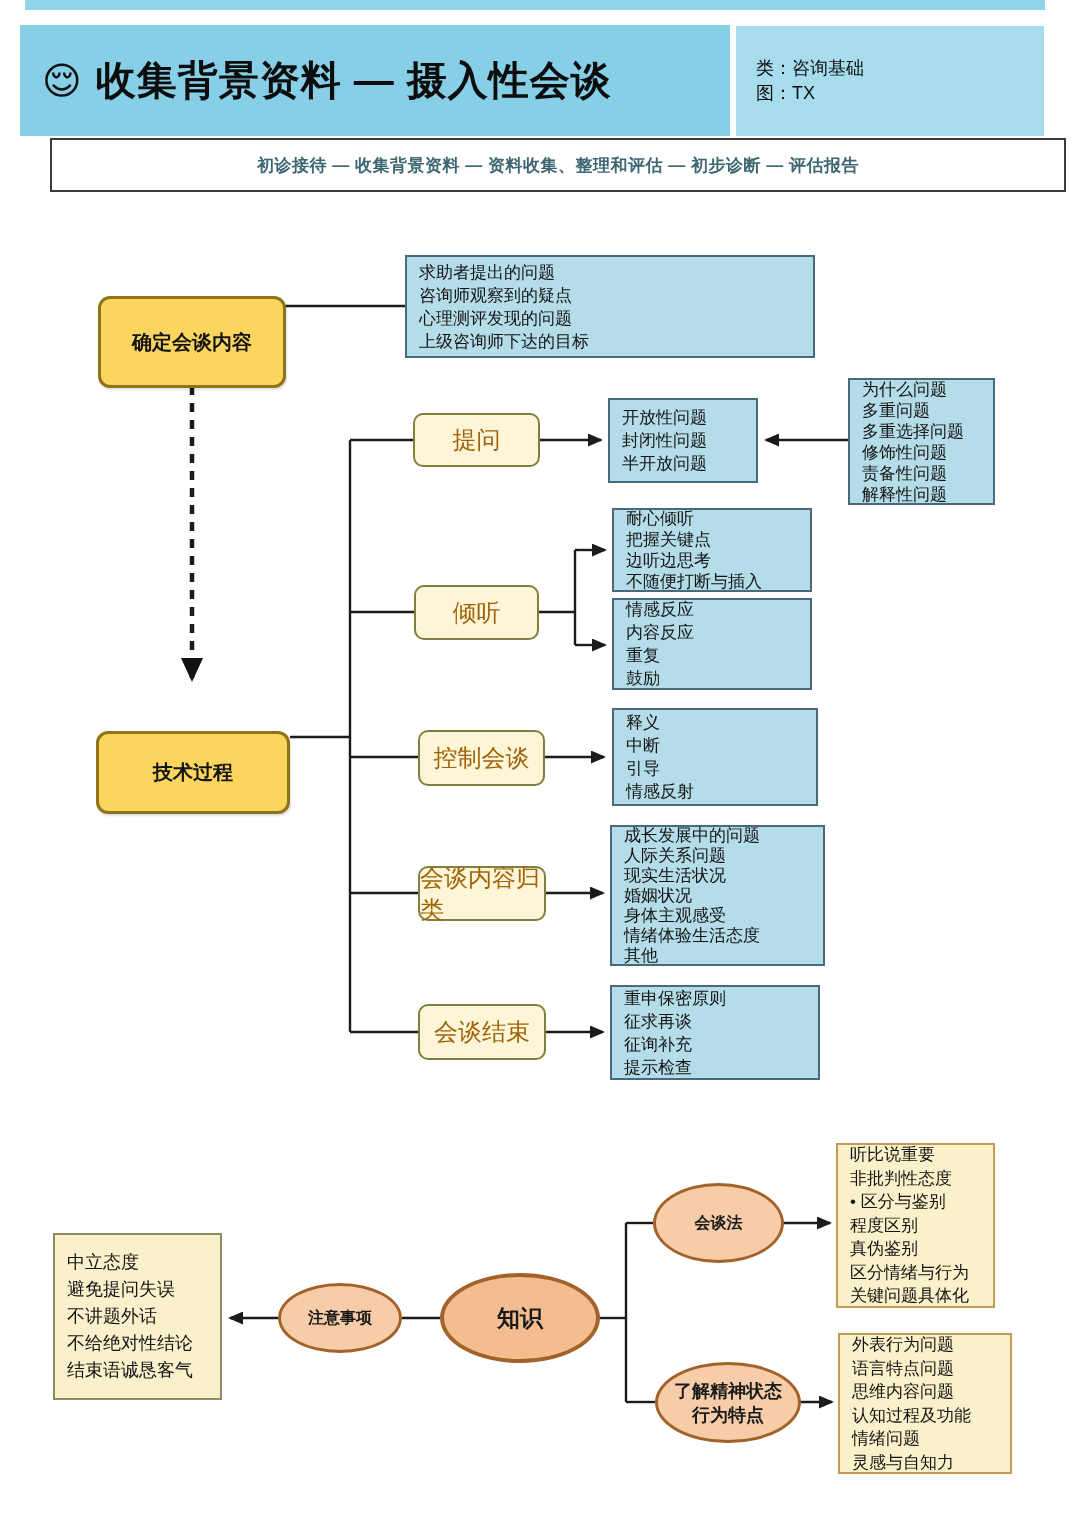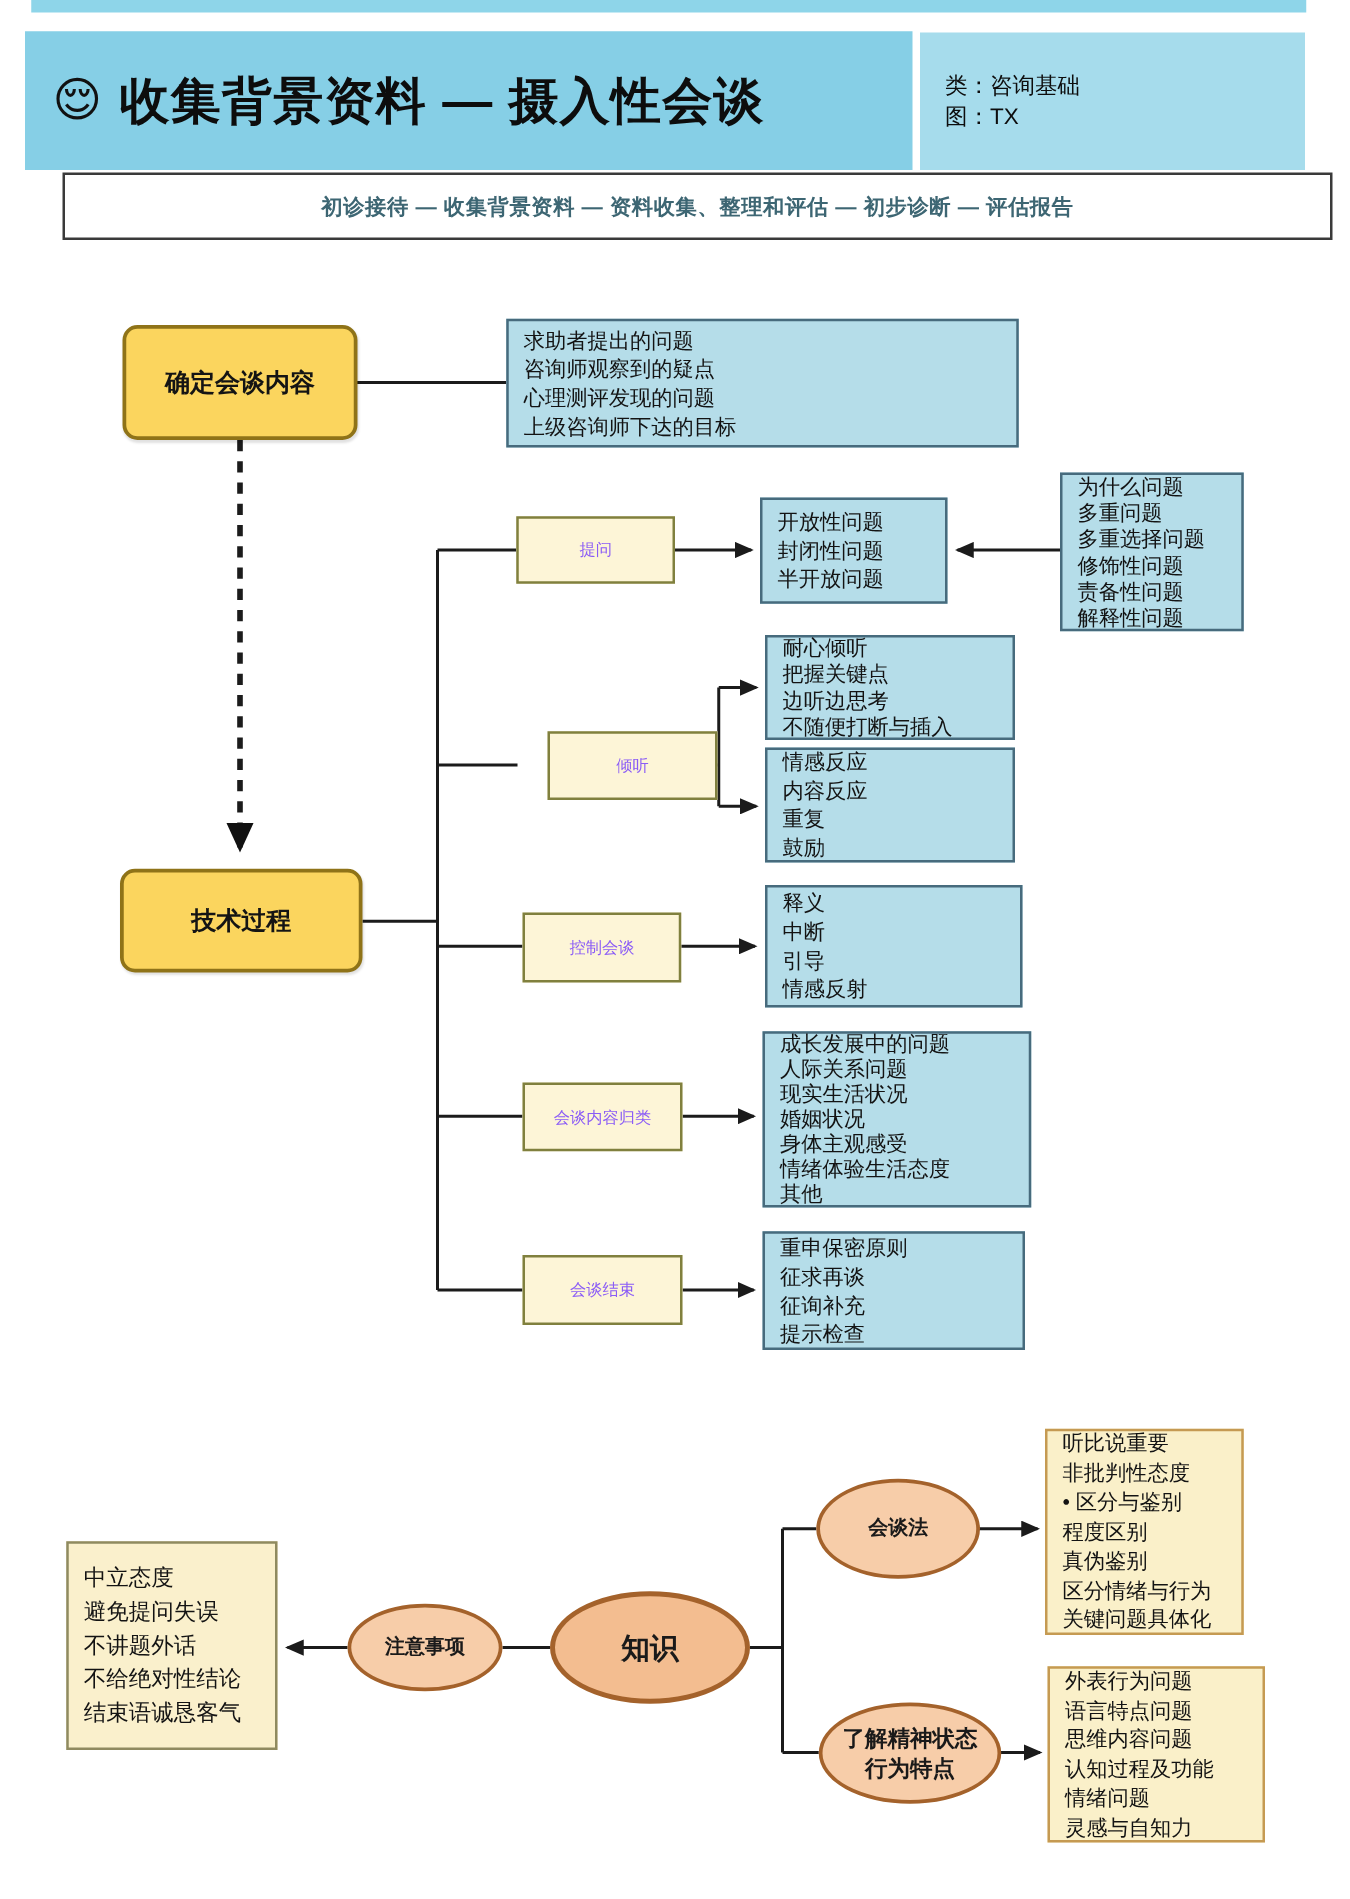--- a/index.html
+++ b/index.html
@@ -11,22 +11,22 @@
   .topstrip{left:25px;top:0;width:1020px;height:10px;background:#8ed5e9;}
   .banner{left:20px;top:25px;width:710px;height:111px;background:#86cfe6;display:flex;align-items:center;padding-left:22px;gap:14px;}
   .banner .emoji{font-size:38px;line-height:1;}
   .banner .title{font-size:40px;font-weight:bold;color:#0d0d0d;letter-spacing:1px;}
   .metapanel{left:736px;top:26px;width:308px;height:110px;background:#a6dcec;padding:30px 0 0 20px;font-size:18px;line-height:25px;color:#0d0d0d;}
   .metapanel .row{white-space:nowrap;}
   .crumbbar{left:30px;top:138px;width:1016px;height:54px;background:#ffffff;border:2px solid #3a3a3a;display:flex;align-items:center;justify-content:center;margin-left:20px;}
   .crumbbar .crumb{font-size:17px;font-weight:bold;color:#3d6673;letter-spacing:0.5px;}
 
   
-  .gold{background:#fbd55e;border:3px solid #8f7318;border-radius:12px;display:flex;align-items:center;justify-content:center;font-size:20px;font-weight:bold;color:#141414;box-shadow:1px 2px 2px rgba(0,0,0,0.12);}
-  .cream{background:#fdf5d7;border:2px solid #80803e;border-radius:0;display:flex;align-items:center;justify-content:center;font-size:13px;color:#8b5cf6;}
+  .gold{background:#fbd55e;border:3px solid #8f7318;border-radius:12px;display:flex;align-items:center;justify-content:center;font-size:20px;font-weight:bold;color:#141414;box-shadow:1px 2px 2px rgba(0,0,0,0.12);margin-top:36px;}
+  .cream{background:#fdf5d7;border:2px solid #80803e;border-radius:10px;display:flex;align-items:center;justify-content:center;font-size:24px;color:#a16207;}
   .blue{background:#b5dde9;border:2px solid #476b7d;padding:6px 12px;font-size:17px;line-height:23px;color:#131313;white-space:pre-line;display:flex;flex-direction:column;justify-content:center;}
   .blue.tight{line-height:20px;}
   .paleL{background:#faf0cc;border:2px solid #8f8a60;padding:6px 12px;font-size:18px;line-height:27px;color:#131313;white-space:pre-line;display:flex;flex-direction:column;justify-content:center;}
   .paleR{background:#faf0c9;border:2px solid #c59a52;padding:6px 12px;font-size:17px;line-height:23.5px;color:#131313;white-space:pre-line;display:flex;flex-direction:column;justify-content:center;}
   .ellipse{border-radius:50%;border:3px solid #a4622b;background:#f7cda9;display:flex;align-items:center;justify-content:center;text-align:center;font-weight:bold;color:#1a1a1a;font-size:16px;line-height:24px;white-space:pre-line;}
   .ellipse.big{background:#f3bd90;font-size:23px;border-width:4px;}
 
   svg.wires{position:absolute;left:0;top:0;width:1080px;height:1519px;pointer-events:none;}
 </style>
 </head>
@@ -107,21 +107,21 @@
   <div class="abs blue" style="left:608px;top:398px;width:150px;height:85px;">开放性问题
 封闭性问题
 半开放问题</div>
   <div class="abs blue" style="left:848px;top:378px;width:147px;height:127px;line-height:21px;">为什么问题
 多重问题
 多重选择问题
 修饰性问题
 责备性问题
 解释性问题</div>
 
-  <div class="abs cream" style="left:414px;top:585px;width:136px;height:55px;margin-left:24px;">倾听</div>
+  <div class="abs cream" style="left:414px;top:585px;width:125px;height:55px;">倾听</div>
   <div class="abs blue" style="left:612px;top:508px;width:200px;height:84px;line-height:21px;">耐心倾听
 把握关键点
 边听边思考
 不随便打断与插入</div>
   <div class="abs blue" style="left:612px;top:598px;width:200px;height:92px;">情感反应
 内容反应
 重复
 鼓励</div>
 
   <div class="abs cream" style="left:418px;top:730px;width:127px;height:56px;">控制会谈</div>

